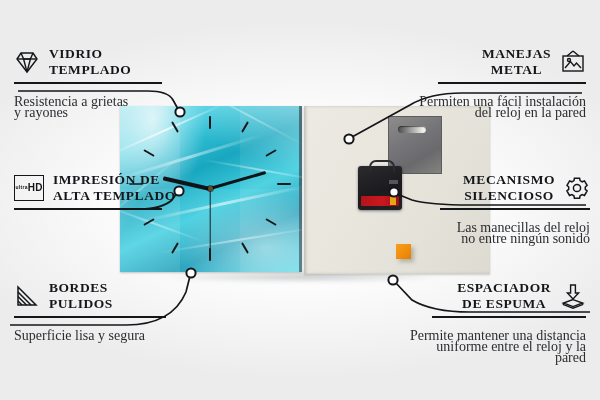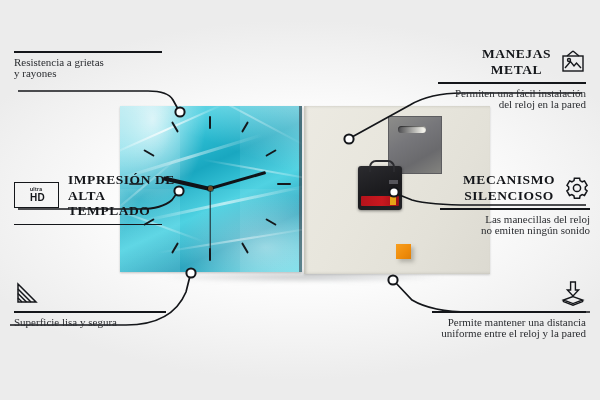--- a/index.html
+++ b/index.html
@@ -95,29 +95,29 @@
   .feat .ttl{
     font-family:"Liberation Serif", serif;
     font-size:13.5px;line-height:15.5px;letter-spacing:.55px;
     color:#14161a;font-weight:700;white-space:pre-line;
   }
   .feat.left .ttl{text-align:left;}
   .feat.right .ttl{text-align:center;}
   .feat .rule{height:1.6px;background:#14161a;margin-top:5px;}
   .feat .sub{
     font-family:"Liberation Serif", serif;
-    font-size:11px;line-height:11.4px;color:#2b2d31;margin-top:4px;white-space:pre-line;
+    font-size:14px;line-height:11.4px;color:#2b2d31;margin-top:12px;white-space:pre-line;
   }
   .feat.right .sub{text-align:right;}
   .ico{width:26px;height:26px;flex:0 0 26px;display:block;}
   .ico svg{display:block;width:26px;height:26px;}
 
   .hd-box{
     width:28px;height:24px;flex:0 0 28px;border:1.7px solid #14161a;
-    display:flex;flex-direction:column;justify-content:center;line-height:1;padding-left:15px;
+    display:flex;flex-direction:row;align-items:center;justify-content:center;line-height:1;
   }
   .hd-box .u{font-family:"Liberation Sans",sans-serif;font-size:5px;font-weight:700;letter-spacing:.3px;color:#14161a;}
   .hd-box .h{font-family:"Liberation Sans",sans-serif;font-size:10px;font-weight:700;letter-spacing:.2px;color:#14161a;margin-top:1px;}
 </style>
 </head>
 <body>
 
 <div id="stage">
 
   <div id="product">
@@ -181,20 +181,35 @@
       <circle cx="180" cy="112" r="4.6"></circle>
       <circle cx="179" cy="191" r="4.6"></circle>
       <circle cx="191" cy="273" r="4.6"></circle>
       <circle cx="349" cy="139" r="4.6"></circle>
       <circle cx="394" cy="192" r="4.6"></circle>
       <circle cx="393" cy="280" r="4.6"></circle>
     </g>
   </svg>
 
   <div class="feat left" style="left:14px;top:46px;width:176px;">
+    <div class="row">
+      <span class="ico">
+        <svg viewBox="0 0 26 26">
+            <g fill="none" stroke="#14161a" stroke-width="1.4">
+          <path d="M3 10 L7 4 H19 L23 10 L13 23 Z"></path>
+          <path d="M3 10 H23"></path>
+              <path d="M7 4 L9.6 10 L13 23"></path>
+              <path d="M19 4 L16.4 10 L13 23"></path>
+          <path d="M9.6 10 H16.4"></path>
+            </g>
+          </svg>
+      </span>
+      <span class="ttl">VIDRIO
+TEMPLADO</span>
+    </div>
     <div class="rule" style="width:148px;"></div>
     <div class="sub">Resistencia a grietas
 y rayones</div>
   </div>
 
   <div class="feat left" style="left:14px;top:172px;width:176px;">
     <div class="row">
       <span class="hd-box">
         <span class="u">ultra</span>
         <span class="h">HD</span>
@@ -210,20 +225,22 @@
       <span class="ico">
         <svg viewBox="0 0 26 26">
             <g fill="none" stroke="#14161a" stroke-width="1.5">
           <path d="M4 4 L22 22 H4 Z"></path>
           <path d="M4 9 L17 22"></path>
               <path d="M4 13.5 L12.5 22"></path>
               <path d="M4 18 L8 22"></path>
             </g>
           </svg>
       </span>
+      <span class="ttl">BORDES
+PULIDOS</span>
     </div>
     <div class="rule" style="width:152px;"></div>
     <div class="sub">Superficie lisa y segura</div>
   </div>
 
   <div class="feat right" style="left:410px;top:46px;width:176px;">
     <div class="row">
       <span class="ttl">MANEJAS
 METAL</span>
       <span class="ico">
@@ -251,25 +268,27 @@
         <svg viewBox="0 0 26 26">
             <g fill="none" stroke="#14161a" stroke-width="1.5">
           <path d="M10.4 3.2h5.2l.5 2.4 2.1 1.2 2.3-.9 2.6 4.5-1.8 1.6v2.4l1.8 1.6-2.6 4.5-2.3-.9-2.1 1.2-.5 2.4h-5.2l-.5-2.4-2.1-1.2-2.3.9-2.6-4.5 1.8-1.6v-2.4L3 10.4l2.6-4.5 2.3.9 2.1-1.2z"></path>
           <circle cx="13" cy="13" r="3.6"></circle>
             </g>
           </svg>
       </span>
     </div>
     <div class="rule" style="width:150px;margin-left:28px;"></div>
     <div class="sub">Las manecillas del reloj
-no emiten ningún sonido</div>
+no entre ningún sonido</div>
   </div>
 
   <div class="feat right" style="left:404px;top:280px;width:182px;">
     <div class="row">
+      <span class="ttl">ESPACIADOR
+DE ESPUMA</span>
       <span class="ico">
         <svg viewBox="0 0 26 26">
             <g fill="none" stroke="#14161a" stroke-width="1.4">
           <path d="M10.6 2 h4.8 v8 h3.2 L13 16 L7.4 10 h3.2 z"></path>
           <path d="M13 16.6 L22.6 20 L13 23.6 L3.4 20 Z"></path>
           <path d="M3.4 20 v1.6 L13 25.2 L22.6 21.6 V20"></path>
             </g>
           </svg>
       </span>
     </div>

